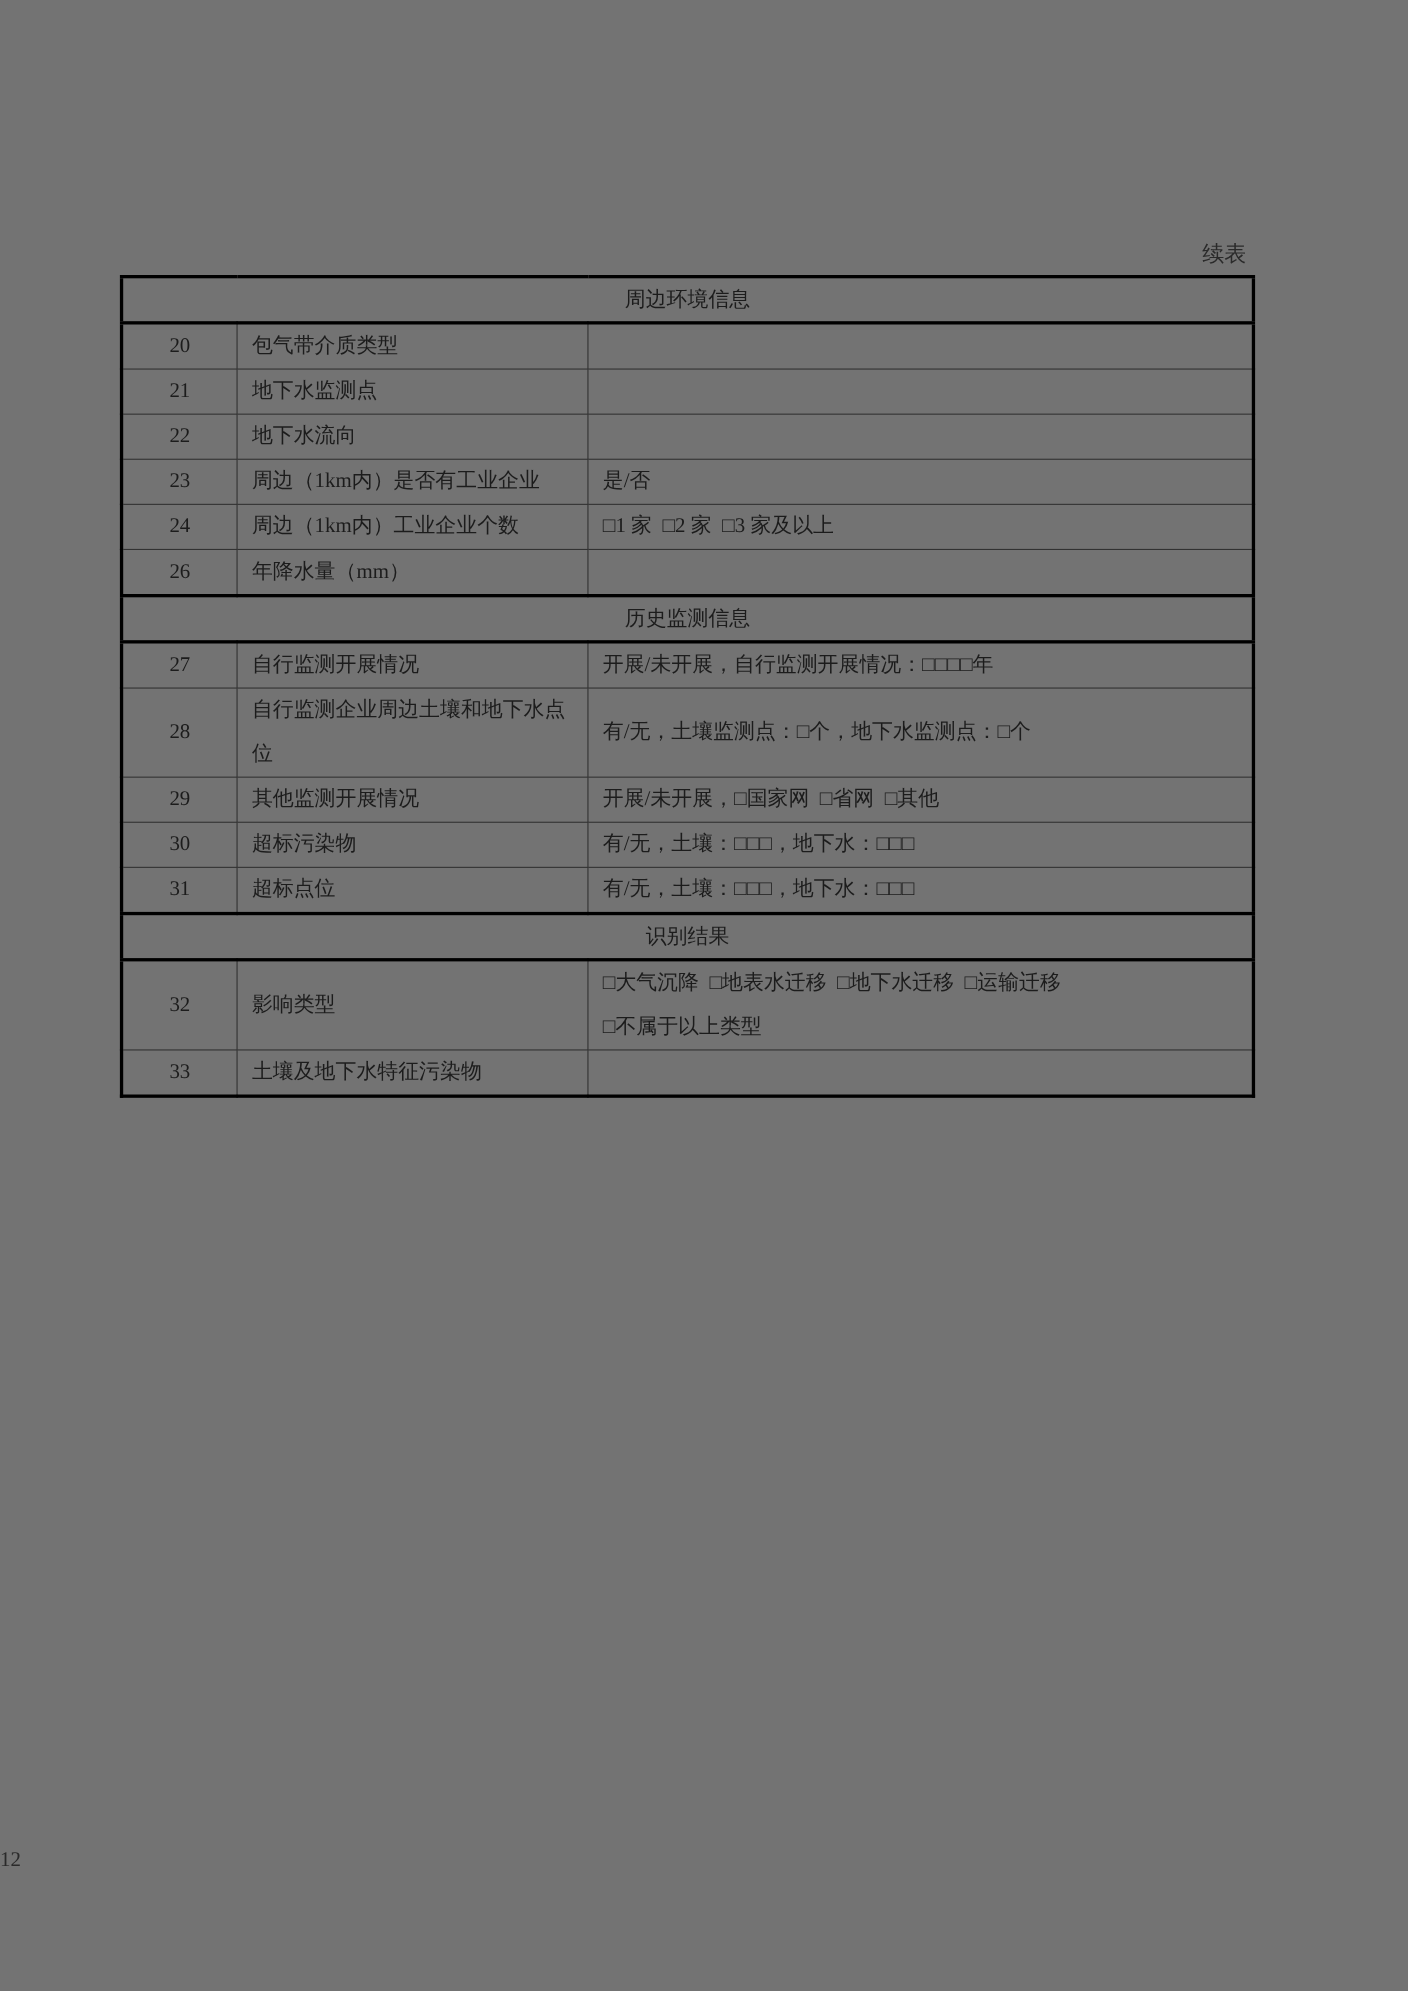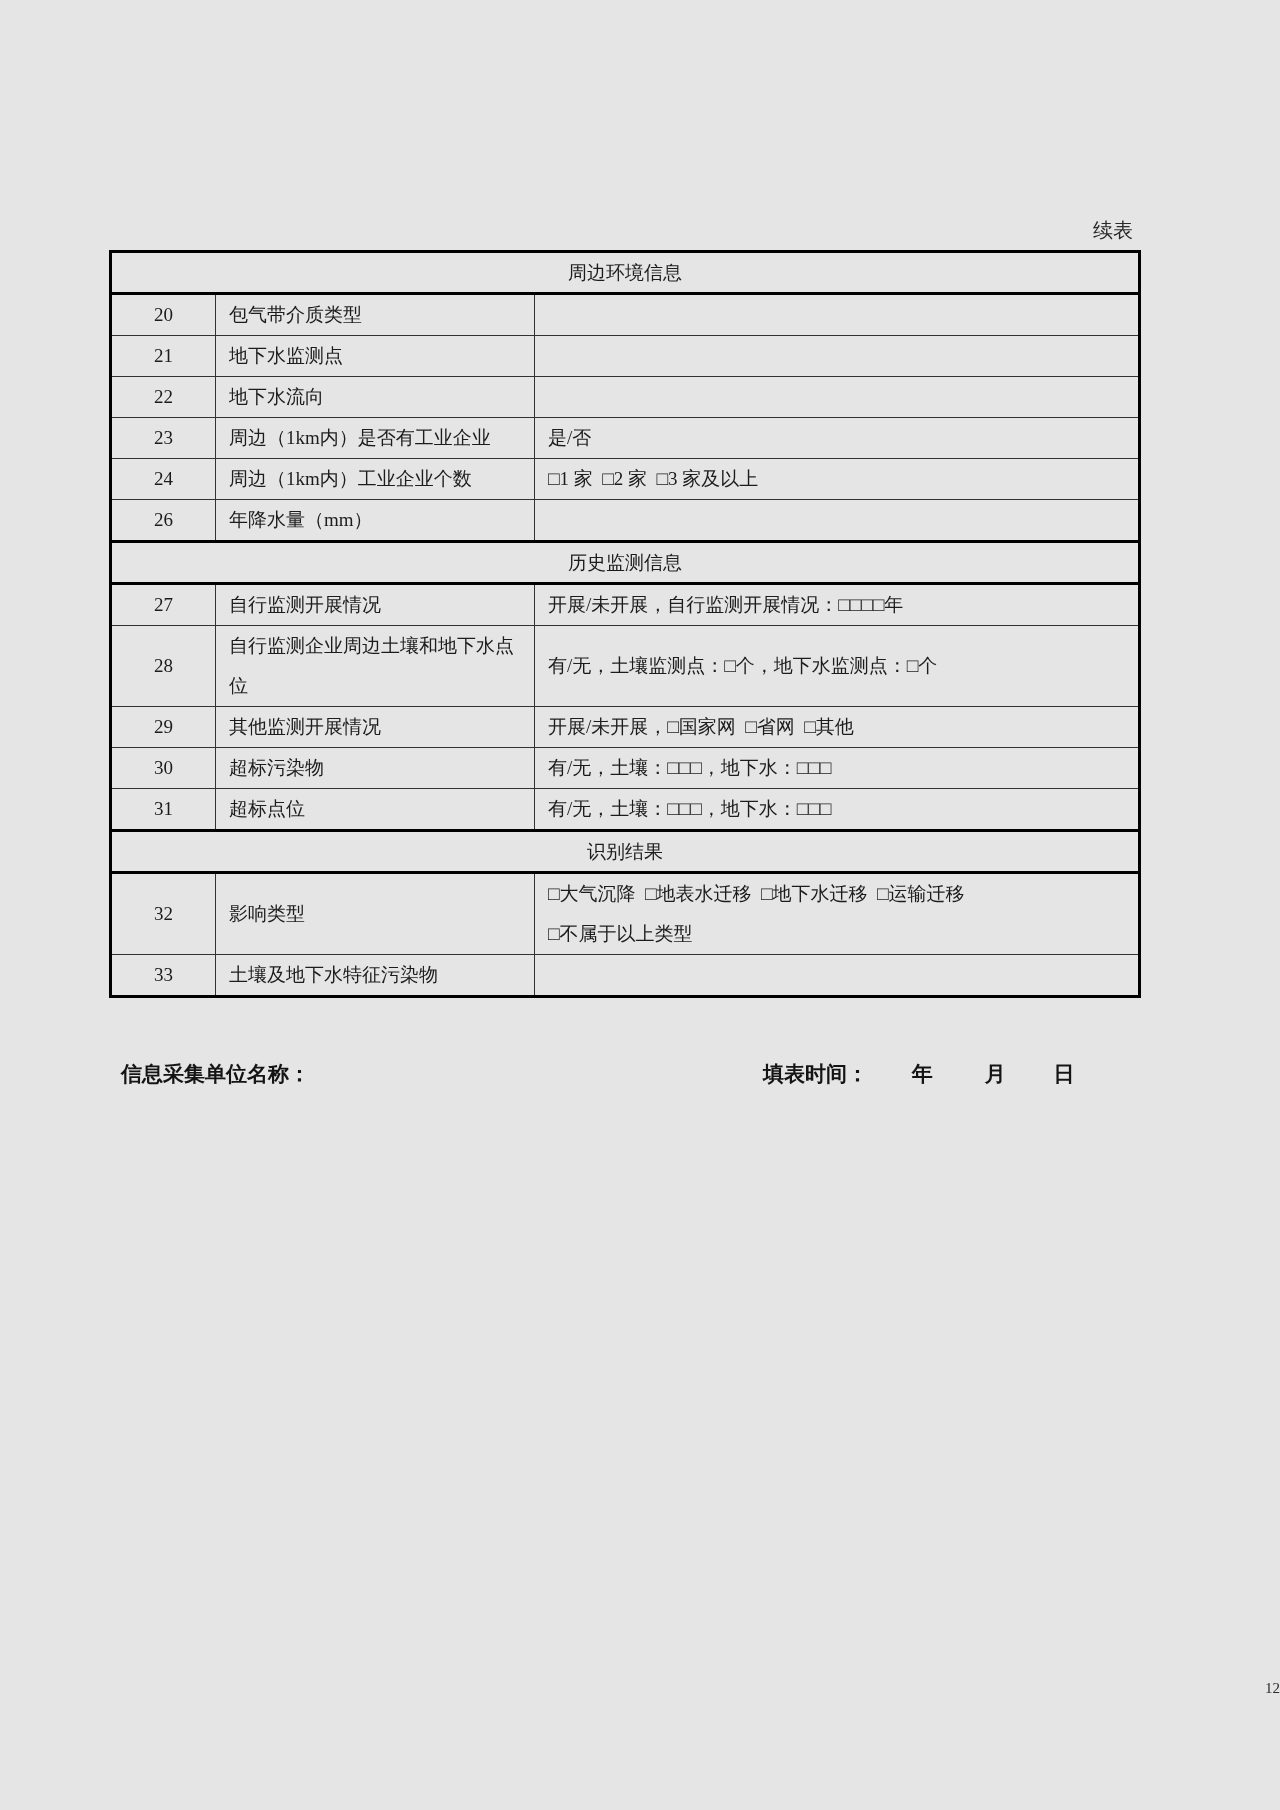--- a/index.html
+++ b/index.html
@@ -4,21 +4,21 @@
 <style>
   * { margin: 0; padding: 0; box-sizing: border-box; }
   html, body { width: 1280px; height: 1810px; }
   body {
     background: #ffffff;
     font-family: "Liberation Serif", "DejaVu Serif", serif;
     color: #1c1c1c;
     position: relative;
     overflow: hidden;
   }
-  .page { position: absolute; inset: 0; background: #e5e5e5; }
+  .page { position: absolute; inset: 0; background: #737373; }
 
   .cont-label {
     position: absolute;
     top: 217px;
     right: 147px;
     font-size: 20px;
     color: #2a2a2a;
   }
 
   table.form {
@@ -63,22 +63,22 @@
   .date-group { position: absolute; left: 763px; top: 2px; white-space: nowrap; }
   .date-group .dy { margin-left: 38px; }
   .date-group .dm { margin-left: 46px; }
   .date-group .dd { margin-left: 42px; }
 
   .page-number {
     position: absolute;
     top: 1680px;
     left: 0;
     width: 100%;
-    text-align: right;
-    font-size: 15px;
+    text-align: left;
+    font-size: 19px;
     color: #2a2a2a;
   }
 </style>
 </head>
 <body>
 
 <div class="page">
 
   <div class="cont-label">续表</div>
 
@@ -160,25 +160,16 @@
 □不属于以上类型</td>
         </tr>
         <tr>
           <td class="num">33</td>
           <td class="label">土壤及地下水特征污染物</td>
           <td class="value"></td>
         </tr>
       </tbody>
   </table>
 
-  <div class="footer-line">
-    <span class="unit-label">信息采集单位名称：</span>
-    <span class="date-group">
-      <span>填表时间：</span>
-      <span class="dy">年</span>
-      <span class="dm">月</span>
-      <span class="dd">日</span>
-    </span>
-  </div>
 
   <div class="page-number">12</div>
 
 </div>
 
 </body></html>

